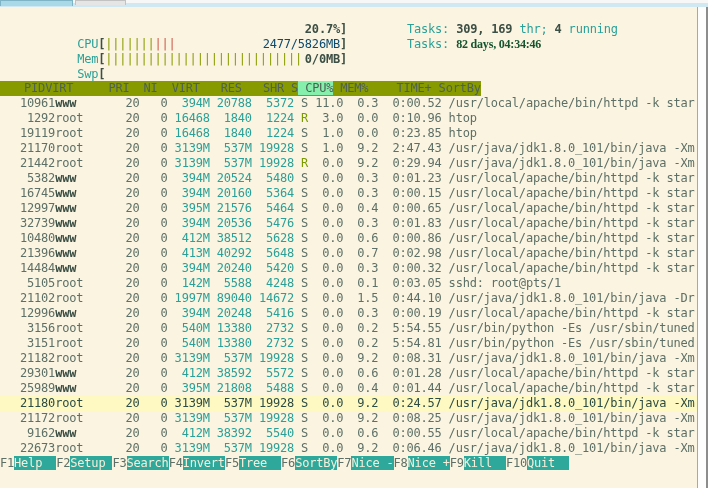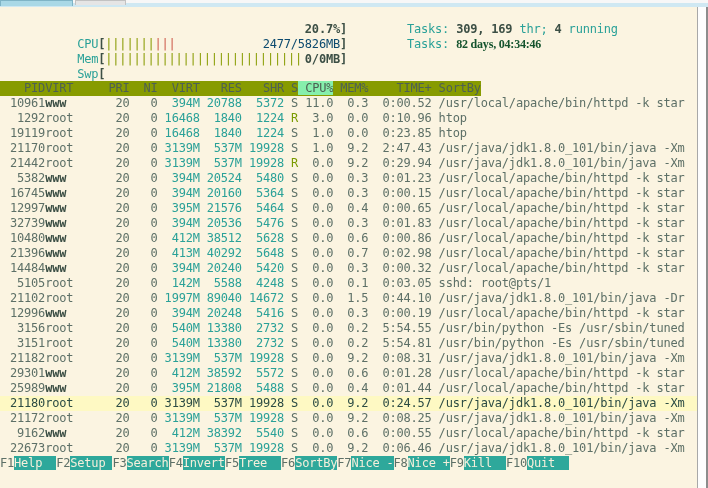--- a/index.html
+++ b/index.html
@@ -34,21 +34,21 @@
   .meters { position:absolute; top:15px; left:0; }
   .meter-line { position:relative; white-space:pre; height:15px; width:360px; padding-left:21px; }
   .meter-rt { position:absolute; top:0; right:13px; text-align:left; }
 
   .summary { position:absolute; top:15px; left:359px; }
   .summary .line { white-space:pre; }
 
   .table { position:absolute; top:74px; left:0; width:697px; }
   .hdr { white-space:pre; height:15px; display:inline-block; background:#879b00; color:#4e6053; padding-left:3px; }
   .hdr .sortcol { background:#86efac; }
-  .rows .row { white-space:pre; height:15px; padding-left:3px; }
+  .rows .row { white-space:pre; height:15px; padding-left:13px; }
   .rows .row.selected { background:#fef9c3; }
   .rows .row.selected span { color:#2c4c44 !important; font-weight:normal; }
 
   .fnbar { position:absolute; top:449px; left:0; width:560px; white-space:pre; height:15px;text-align:center; }
   .fn-key { color:#5d7067; }
   .fn-lbl { background:#2ea89b; color:#f6efdb; }
 </style>
 </head>
 <body>
 

